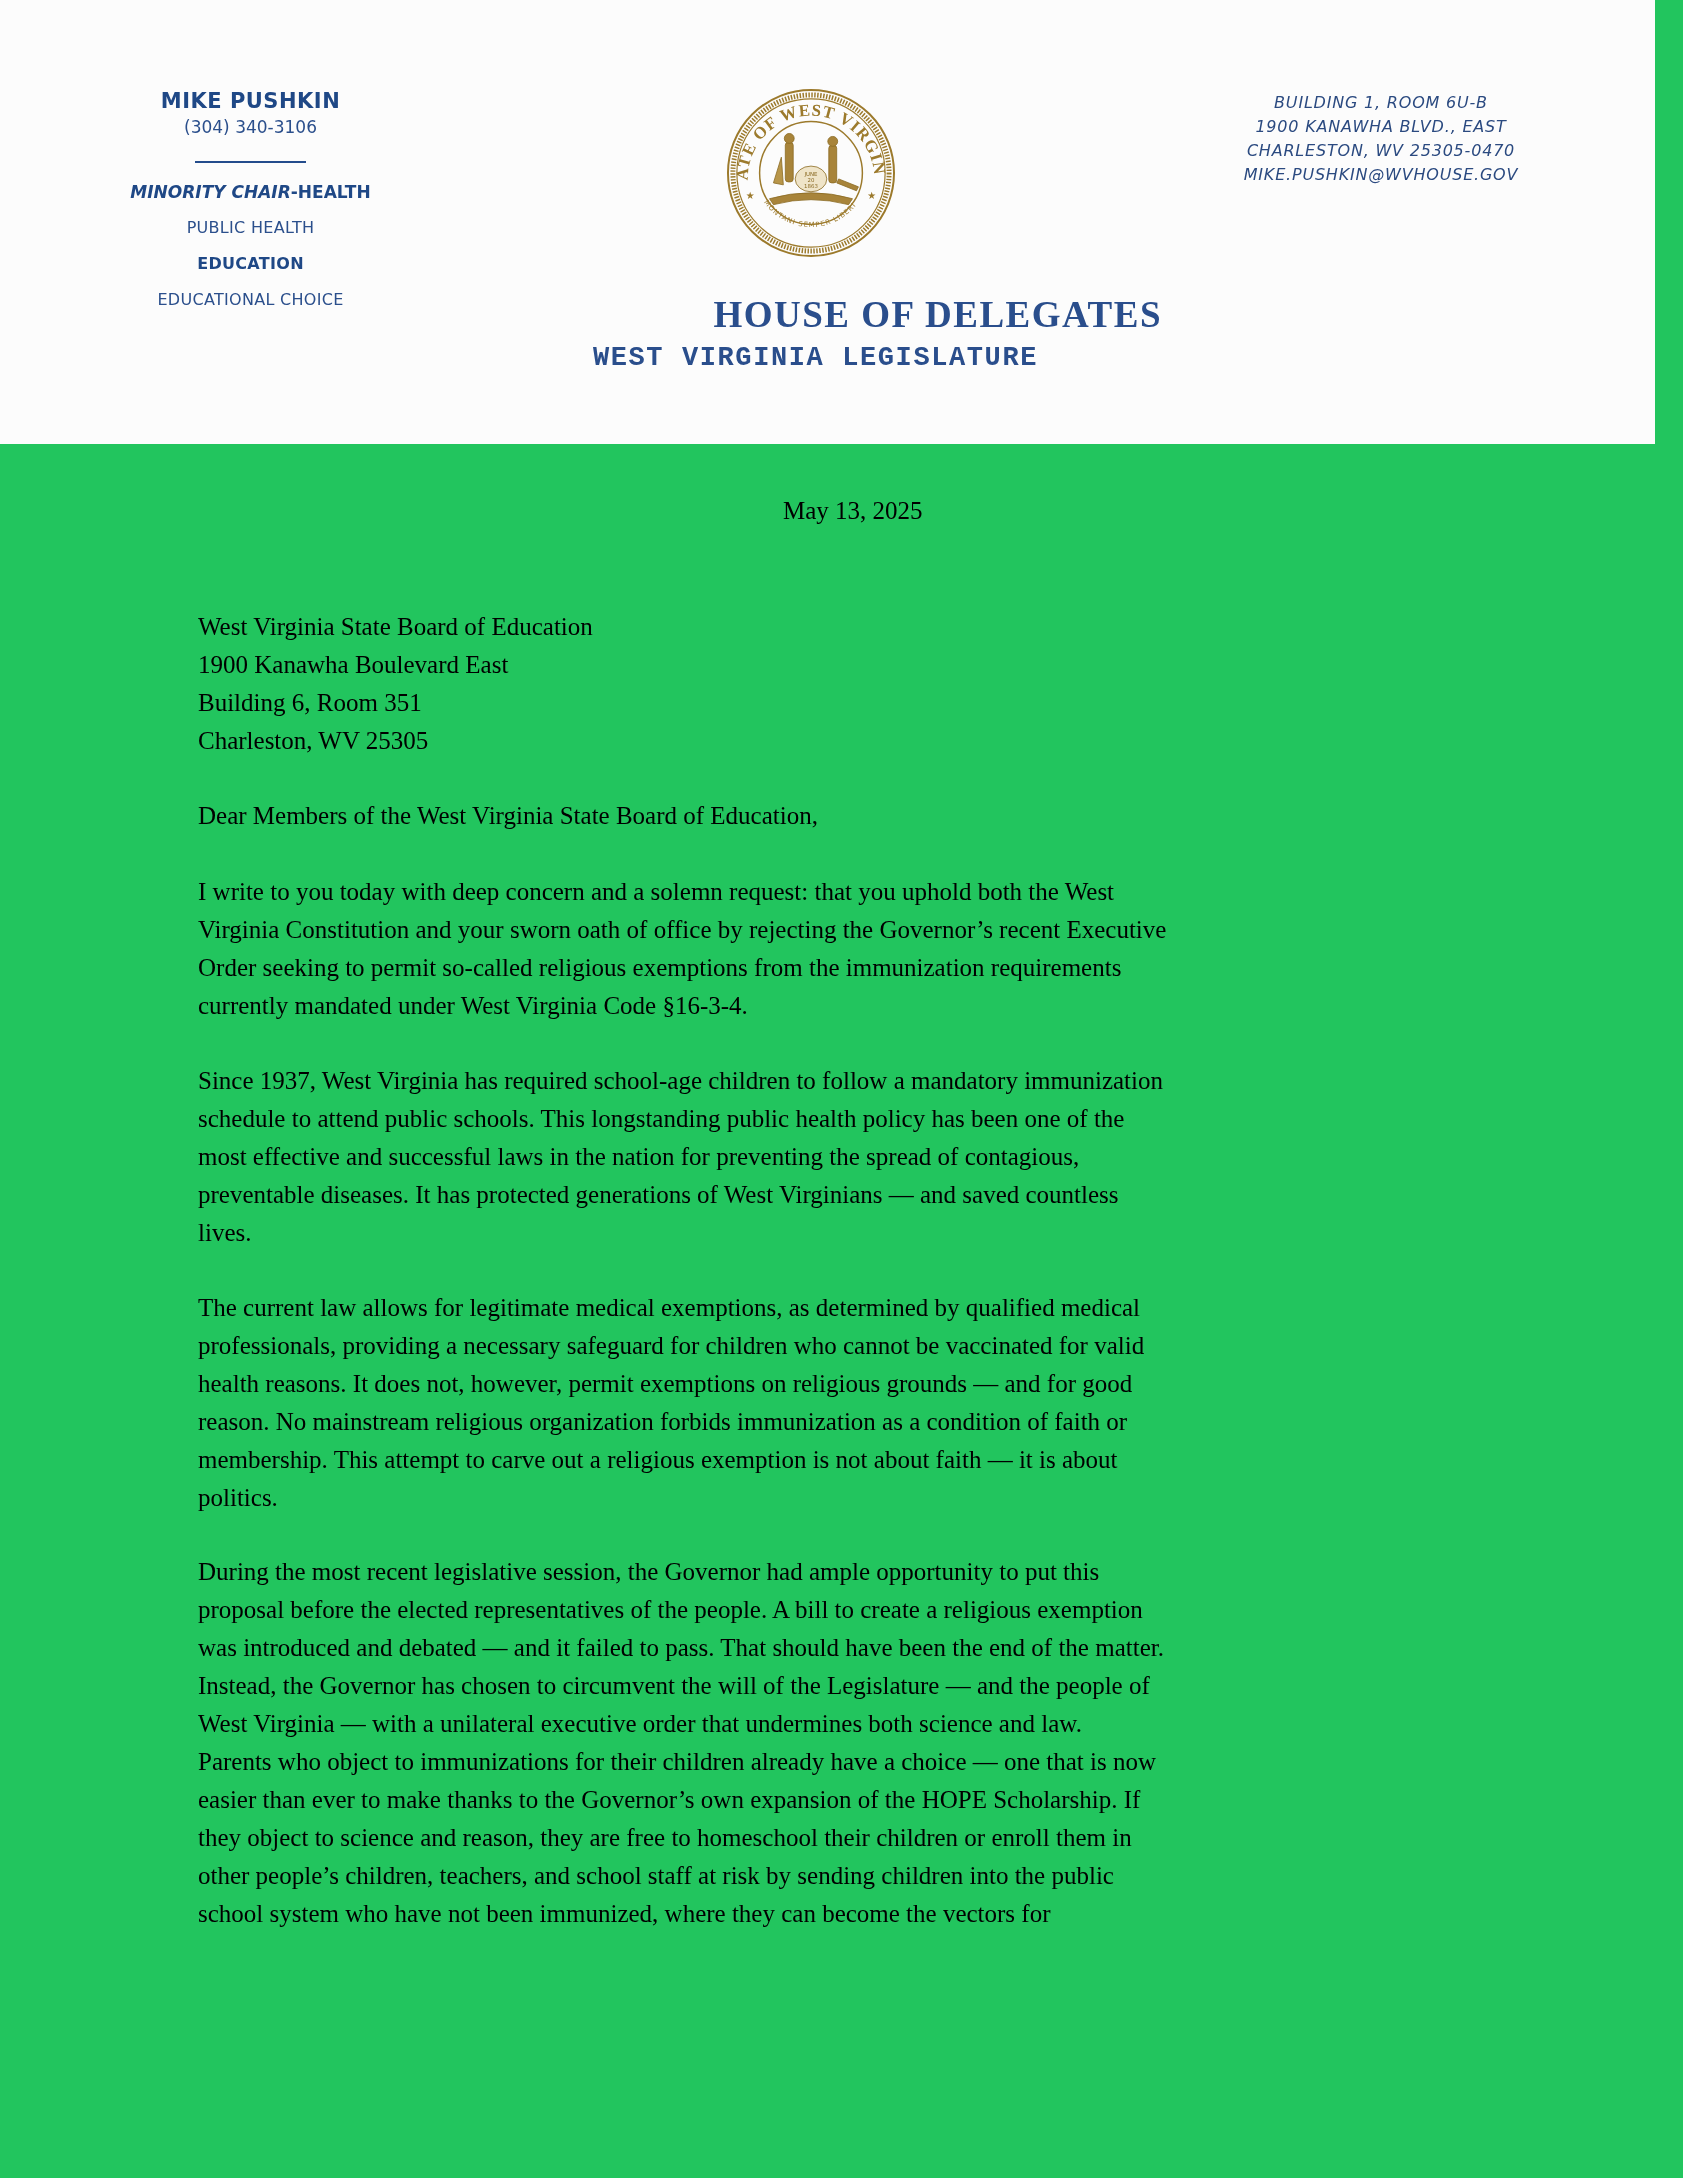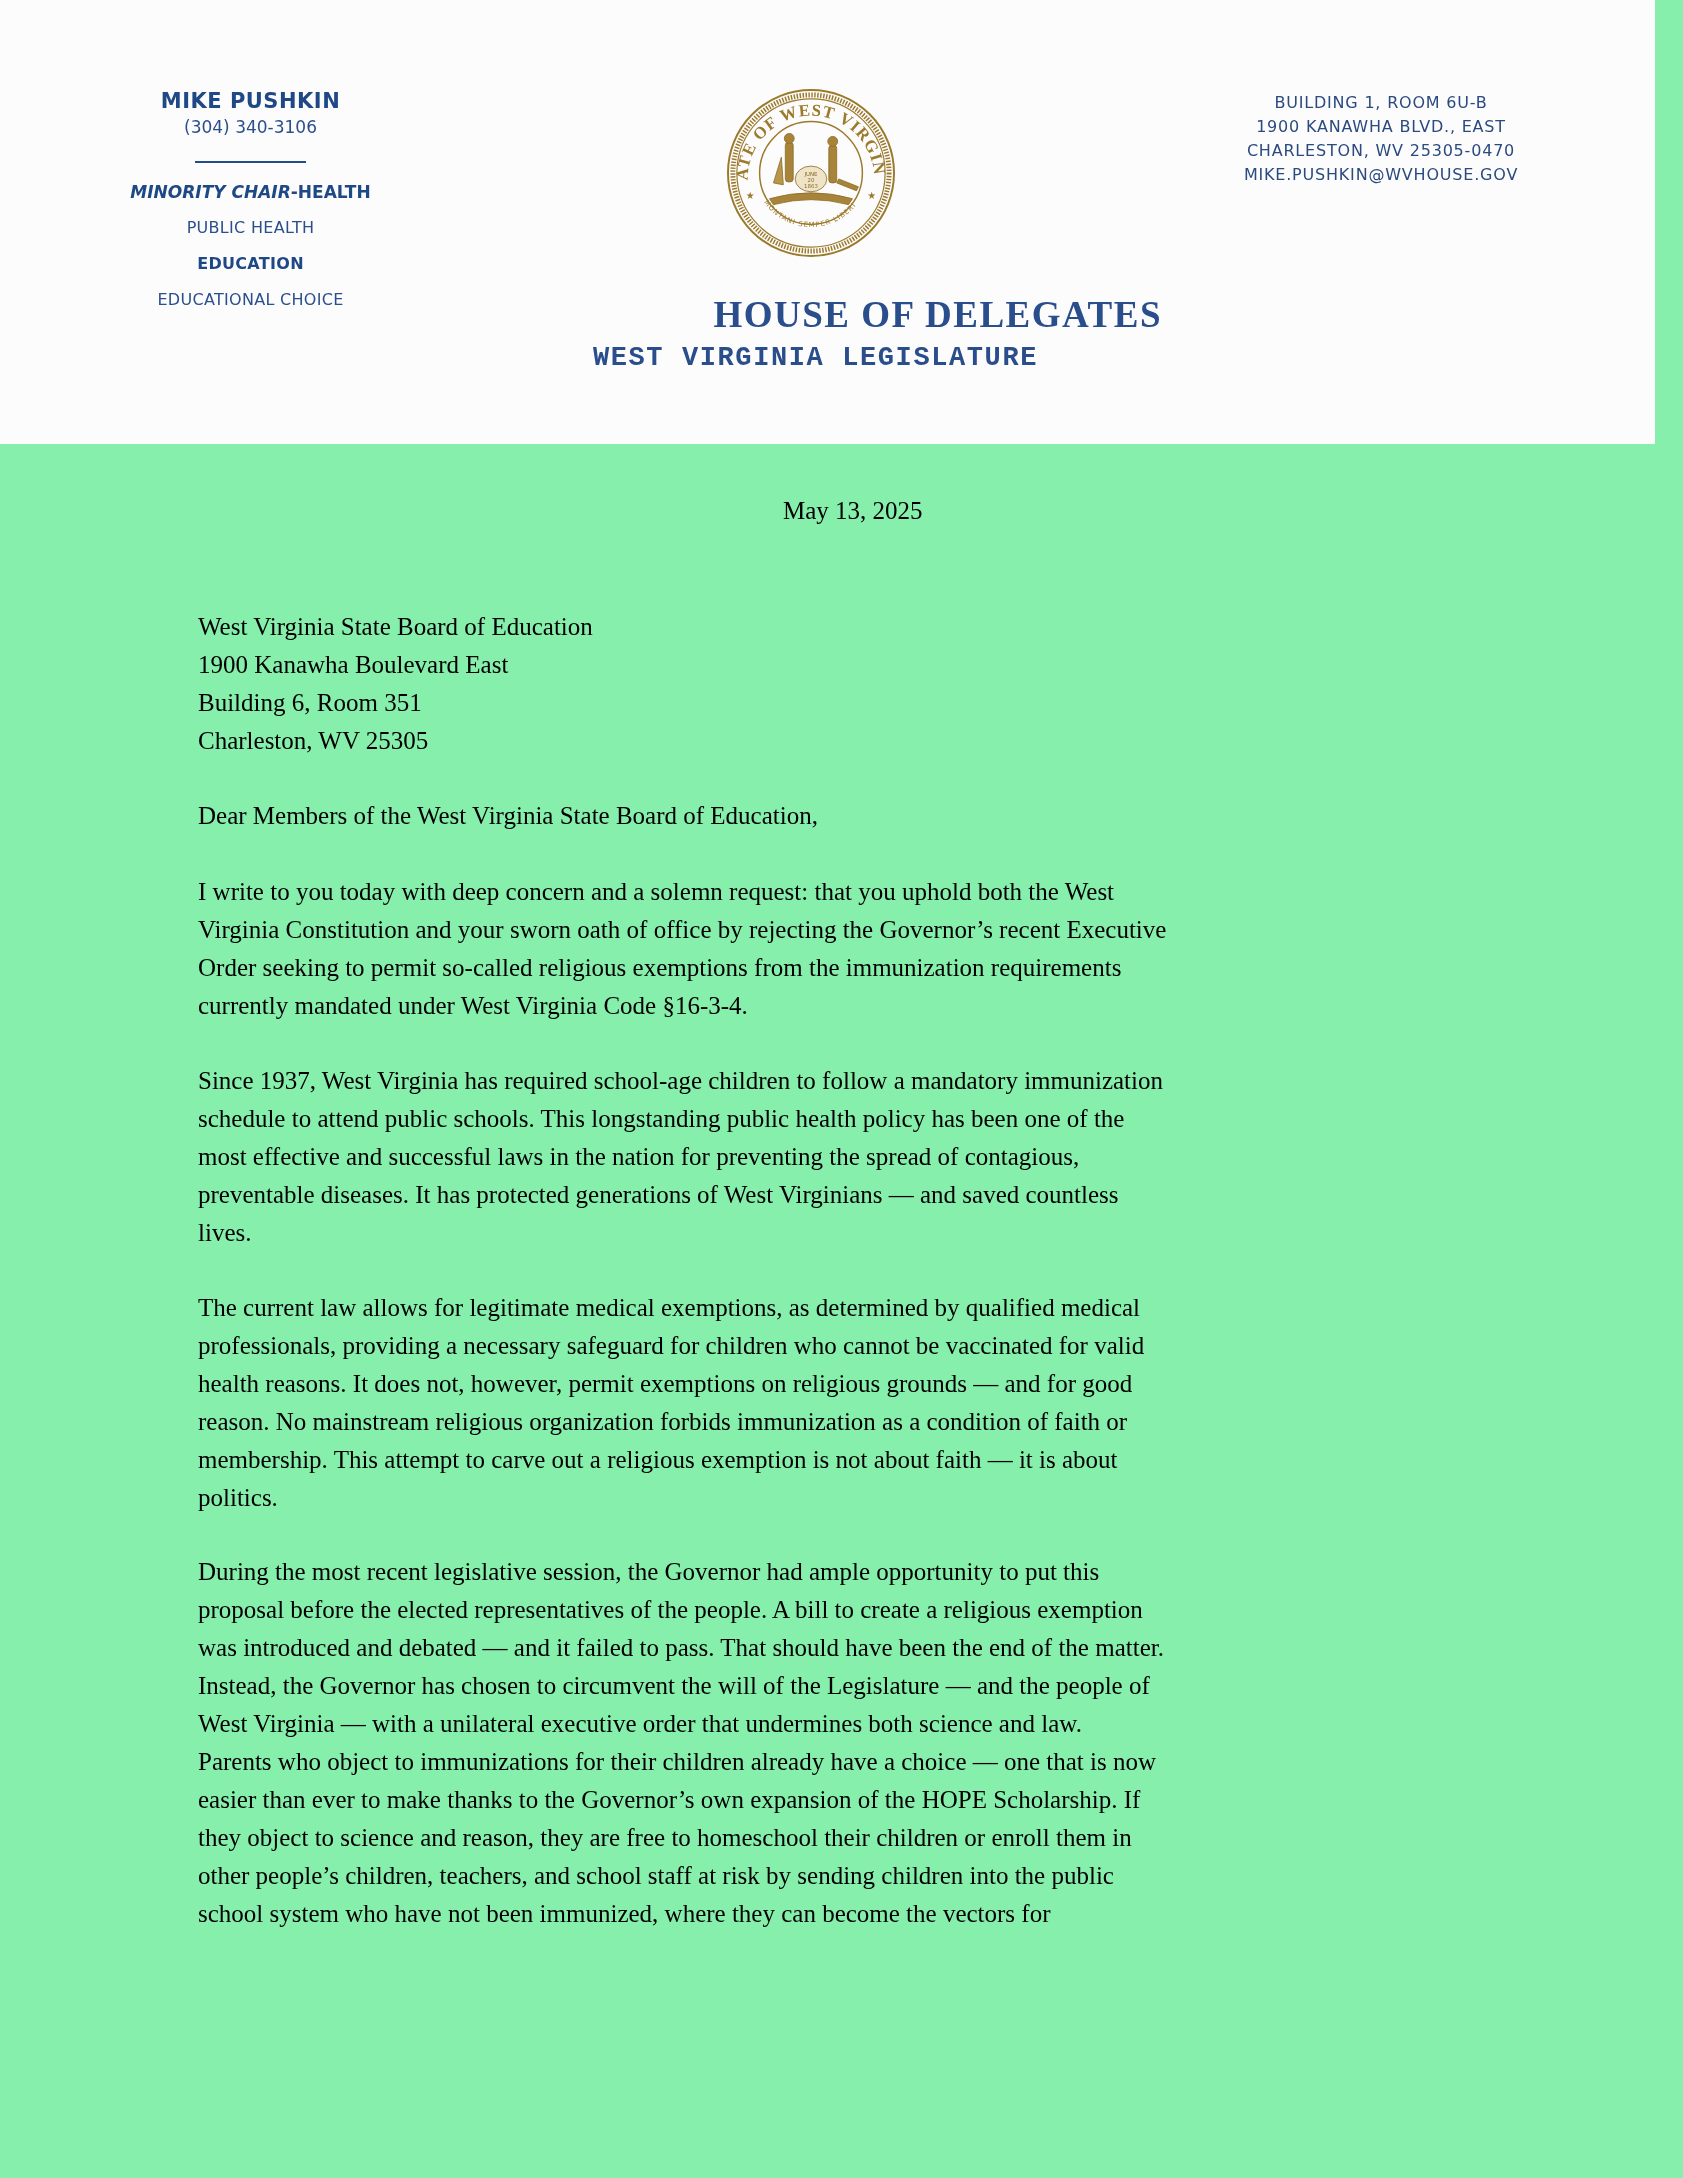--- a/index.html
+++ b/index.html
@@ -1,32 +1,32 @@
 <!DOCTYPE html>
 <html><head>
 <meta charset="utf-8">
 <style>
   html, body { margin: 0; padding: 0; background: #ffffff; }
   body { width: 1683px; height: 2178px; position: relative; overflow: hidden; }
-  .page { position: absolute; left: 0; top: 0; width: 1683px; height: 2178px; background: #86efac; }
+  .page { position: absolute; left: 0; top: 0; width: 1683px; height: 2178px; background: #22c55e; }
   .header-bg { position: absolute; left: 0; top: 0; width: 1655px; height: 444px; background: #fcfcfc; }
 
   .lh-col { position: absolute; left: 102px; top: 87px; width: 297px; text-align: center;
             font-family: "DejaVu Sans", sans-serif; color: #1f4886; }
   .lh-name { font-weight: bold; font-size: 21px; letter-spacing: 0.5px; line-height: 28px; }
   .lh-phone { font-size: 17px; line-height: 24px; color: #2b4f8c; }
   .lh-rule { width: 111px; height: 2px; background: #244c8c; margin: 22px auto 18px auto; }
   .lh-chair { font-size: 17px; line-height: 22px; font-weight: bold; }
   .lh-chair .it { font-style: italic; }
   .lh-item { font-size: 16px; line-height: 22px; margin-top: 14px; color: #2b4f8c; letter-spacing: 0.3px; }
   .lh-item.bold { font-weight: bold; color: #1f4886; }
 
   .rh-col { position: absolute; left: 1198px; top: 91px; width: 366px; text-align: center;
             font-family: "DejaVu Sans", sans-serif; font-size: 16px; line-height: 24px;
-            color: #2b4a80; letter-spacing: 0.8px; }
+            color: #2b4a80; letter-spacing: 0.8px; font-style: italic; }
 
   .seal { position: absolute; left: 726px; top: 88px; width: 170px; height: 170px; }
 
   .house-title { position: absolute; left: 469px; top: 293px; width: 693px; text-align: right;
                  font-family: "Liberation Serif", serif; font-weight: bold; font-size: 37px;
                  letter-spacing: 1.5px; color: #2a4e8c; line-height: 44px; }
   .house-sub { position: absolute; left: 469px; top: 341px; width: 693px; text-align: center;
                font-family: Liberation Mono, monospace; font-weight: bold; font-size: 27px;
                letter-spacing: 1.6px; color: #2a4e8c; line-height: 34px; }
 

